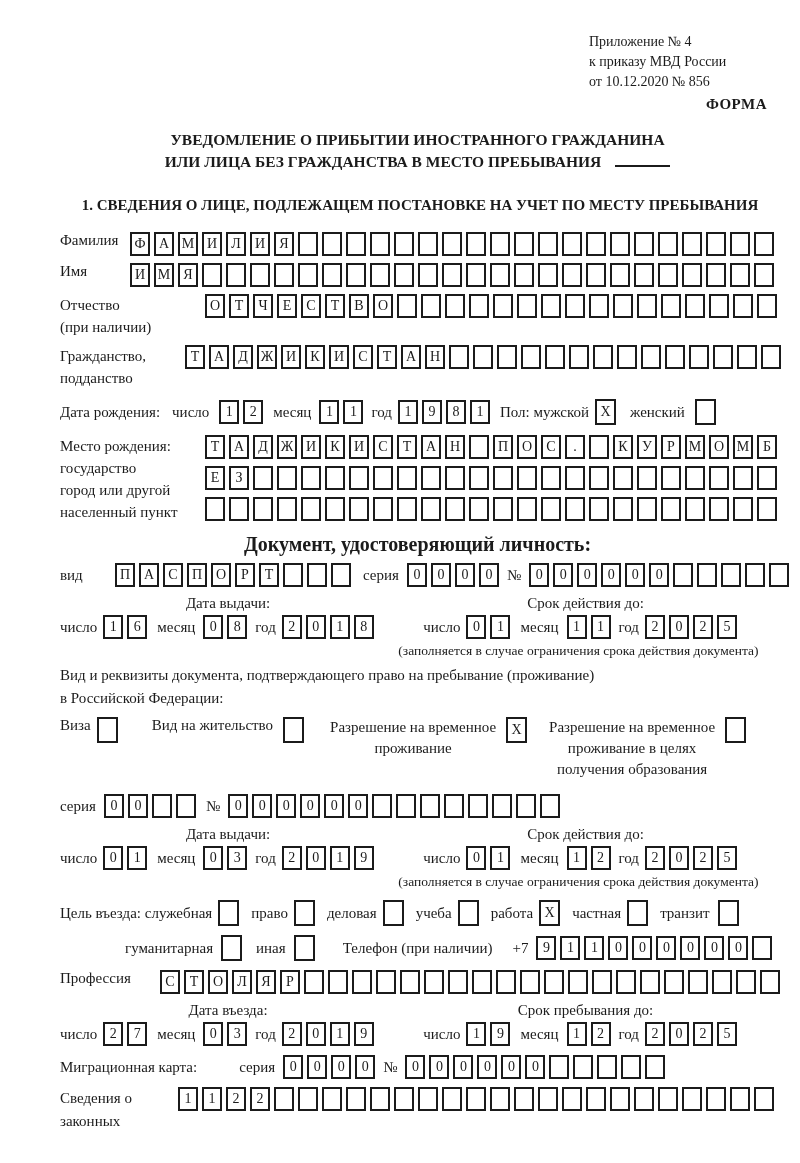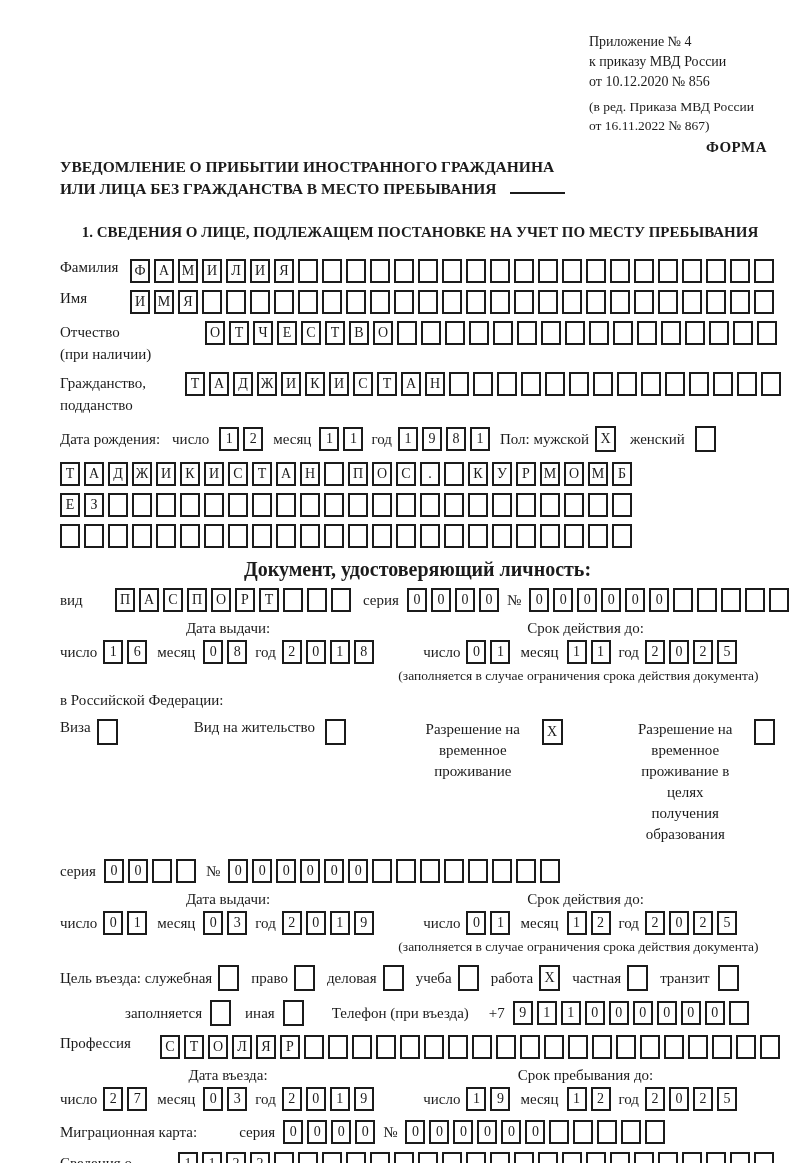--- a/index.html
+++ b/index.html
@@ -6,21 +6,21 @@
   html,body { background:#fff; }
   body {
     width:800px; height:1163px; overflow:hidden;
     font-family:"Liberation Serif","DejaVu Serif",serif;
     color:#1b1b1b; font-size:15px;
     padding:32px 25px 10px 60px;
   }
   .hdr-block { width:186px; margin-left:auto; font-size:14px; line-height:20px; }
   .hdr-sub { font-size:13.5px; margin-top:5px; line-height:19px; }
   .forma { text-align:right; font-weight:bold; font-size:15px; margin-top:4px; padding-right:8px; letter-spacing:.5px; }
-  .title { font-weight:bold; font-size:15.5px; line-height:22px; }
+  .title { text-align:center; font-weight:bold; font-size:15.5px; line-height:22px; margin-top:16px; }
   .blank-line { display:inline-block; width:55px; border-bottom:2px solid #1b1b1b; margin-left:14px; }
   .sec-head { text-align:center; font-weight:bold; font-size:15px; margin-top:24px; margin-left:-20px; width:760px; }
 
   .row { display:flex; align-items:flex-start; margin-top:7px; }
   .lbl { white-space:nowrap; }
   .w70 { width:70px; flex:none; }
   .w55 { width:55px; flex:none; }
   .w100 { width:100px; flex:none; }
   .w125 { width:125px; flex:none; line-height:22px; }
   .w145 { width:145px; flex:none; line-height:22px; }
@@ -40,40 +40,36 @@
   .doc-head { text-align:center; font-weight:bold; margin-top:10px; font-size:20px; }
   .date-heads { display:flex; margin-top:8px; }
   .dh-l { width:47%; text-align:center; }
   .dh-r { flex:1; text-align:center; }
   .date-row { display:flex; margin-top:3px; align-items:center; }
   .dgrp { display:flex; align-items:center; }
   .dgrp-r { margin-left:auto; margin-right:38px; }
   .note { font-size:13.5px; margin-top:4px; }
   .note-r { width:55%; margin-left:auto; text-align:center; }
 
-  .opt-row { display:flex; align-items:flex-start; margin-top:10px;gap:42px; }
+  .opt-row { display:flex; align-items:flex-start; margin-top:10px; }
   .opt { display:flex; align-items:flex-start; }
   .opt-text { text-align:center; line-height:21px; }
   .purp { display:flex; align-items:center;text-align:right; }
 
   .rep-block { display:flex; margin-top:8px; }
   .rep-labels { width:118px; flex:none; line-height:22.5px; }
   .rep-rows { display:flex; flex-direction:column; gap:9px; }
 </style>
 </head>
 <body>
 
 <div class="hdr-block">
   <div>Приложение № 4</div>
   <div>к приказу МВД России</div>
   <div>от 10.12.2020 № 856</div>
-  <div class="hdr-sub">
-    <div>(в ред. Приказа МВД России</div>
-    <div>от 16.11.2022 № 867)</div>
-  </div>
 </div>
 <div class="forma">ФОРМА</div>
 
 <div class="title">
   <div>УВЕДОМЛЕНИЕ О ПРИБЫТИИ ИНОСТРАННОГО ГРАЖДАНИНА</div>
   <div><span>ИЛИ ЛИЦА БЕЗ ГРАЖДАНСТВА В МЕСТО ПРЕБЫВАНИЯ</span><span class="blank-line"></span></div>
 </div>
 
 <div class="sec-head">1. СВЕДЕНИЯ О ЛИЦЕ, ПОДЛЕЖАЩЕМ ПОСТАНОВКЕ НА УЧЕТ ПО МЕСТУ ПРЕБЫВАНИЯ</div>
 
@@ -233,20 +229,26 @@
   <span class="cells cbox mr14">
       <span class="cell">X</span>
     </span>
   <span class="lbl mr10">женский</span>
   <span class="cells cbox">
       <span class="cell"></span>
     </span>
 </div>
 
 <div class="row" style="margin-top:10px">
+  <span class="w145">
+    <div>Место рождения:</div>
+    <div>государство</div>
+    <div>город или другой</div>
+    <div>населенный пункт</div>
+  </span>
   <span class="stack">
     <span class="cells">
         <span class="cell">Т</span>
         <span class="cell">А</span>
         <span class="cell">Д</span>
         <span class="cell">Ж</span>
         <span class="cell">И</span>
         <span class="cell">К</span>
         <span class="cell">И</span>
         <span class="cell">С</span>
@@ -400,20 +402,21 @@
         <span class="cell">2</span>
         <span class="cell">0</span>
         <span class="cell">2</span>
         <span class="cell">5</span>
       </span>
   </div>
 </div>
 <div class="note note-r">(заполняется в случае ограничения срока действия документа)</div>
 
 <div style="margin-top:8px">
+  <div>Вид и реквизиты документа, подтверждающего право на пребывание (проживание)</div>
   <div style="margin-top:6px">в Российской Федерации:</div>
 </div>
 
 <div class="opt-row">
   <div class="opt">
     <span class="lbl mr6">Виза</span>
     <span class="cells cbox">
         <span class="cell"></span>
       </span>
   </div>
@@ -556,32 +559,32 @@
     </span>
   <span class="purp">
       <span class="lbl mr8">транзит</span>
       <span class="cells cbox">
         <span class="cell"></span>
       </span>
     </span>
 </div>
 <div class="row" style="align-items:center; margin-left:65px; margin-top:9px">
   <span class="purp mr14">
-      <span class="lbl mr8">заполняется</span>
+      <span class="lbl mr8">гуманитарная</span>
       <span class="cells cbox">
         <span class="cell"></span>
       </span>
     </span>
   <span class="purp mr28">
       <span class="lbl mr8">иная</span>
       <span class="cells cbox">
         <span class="cell"></span>
       </span>
     </span>
-  <span class="lbl mr20">Телефон (при въезда)</span>
+  <span class="lbl mr20">Телефон (при наличии)</span>
   <span class="lbl mr8">+7</span>
   <span class="cells">
       <span class="cell">9</span>
       <span class="cell">1</span>
       <span class="cell">1</span>
       <span class="cell">0</span>
       <span class="cell">0</span>
       <span class="cell">0</span>
       <span class="cell">0</span>
       <span class="cell">0</span>

